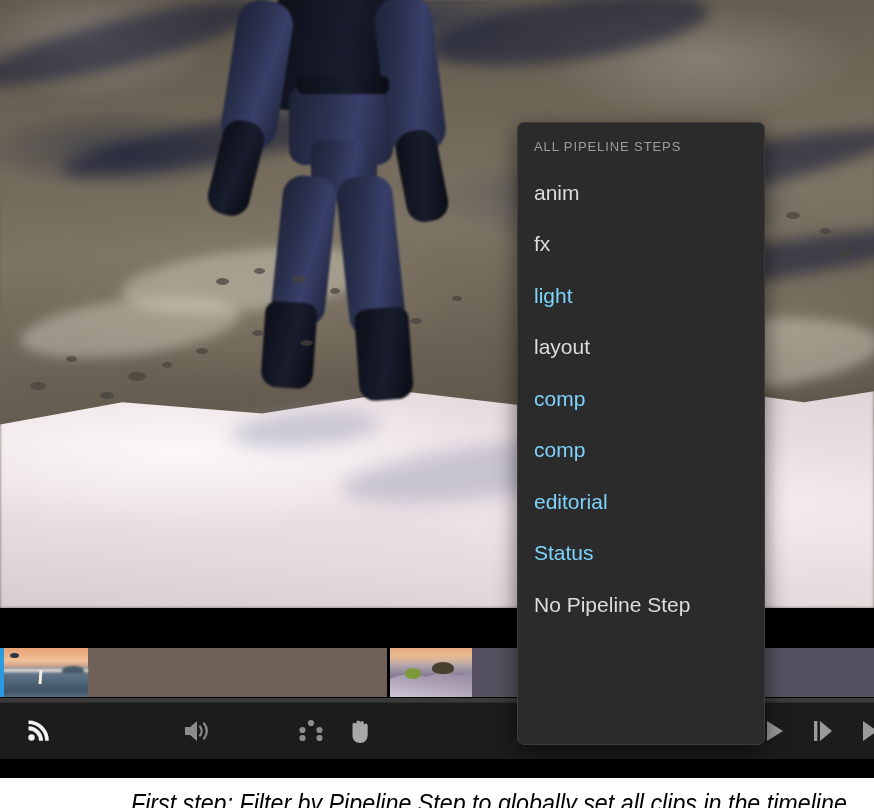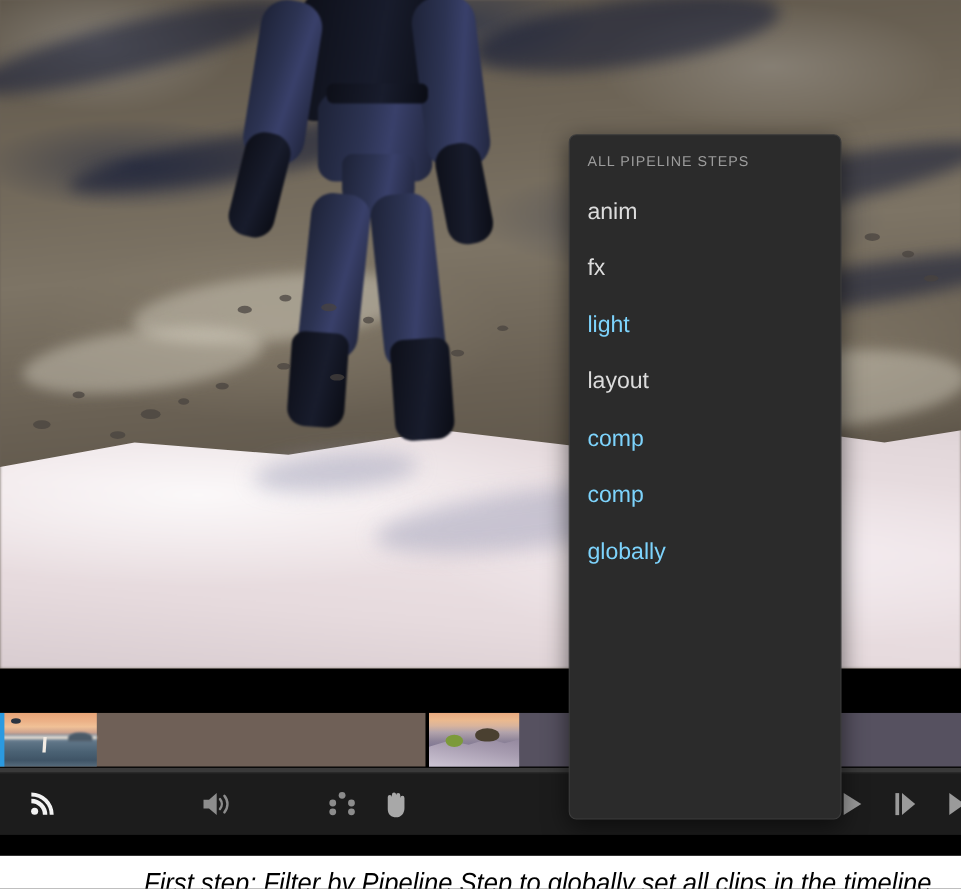--- a/index.html
+++ b/index.html
@@ -446,21 +446,23 @@
 
   <div class="menu">
     <div class="menu-header">ALL PIPELINE STEPS</div>
     <div class="menu-list">
         <div class="menu-item on">anim</div>
         <div class="menu-item on">fx</div>
         <div class="menu-item off">light</div>
         <div class="menu-item on">layout</div>
         <div class="menu-item off">comp</div>
         <div class="menu-item off">comp</div>
-        <div class="menu-item off">globally</div>
+        <div class="menu-item off">editorial</div>
+        <div class="menu-item off">Status</div>
+        <div class="menu-item on">No Pipeline Step</div>
       </div>
   </div>
 
   <div class="caption">
     <span>First step: Filter by Pipeline Step to globally set all clips in the timeline</span>
   </div>
 
 </div>
 
 </body></html>

